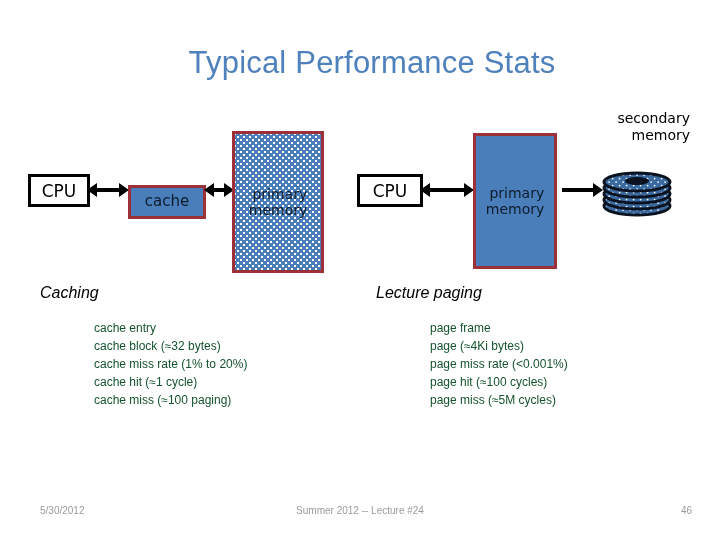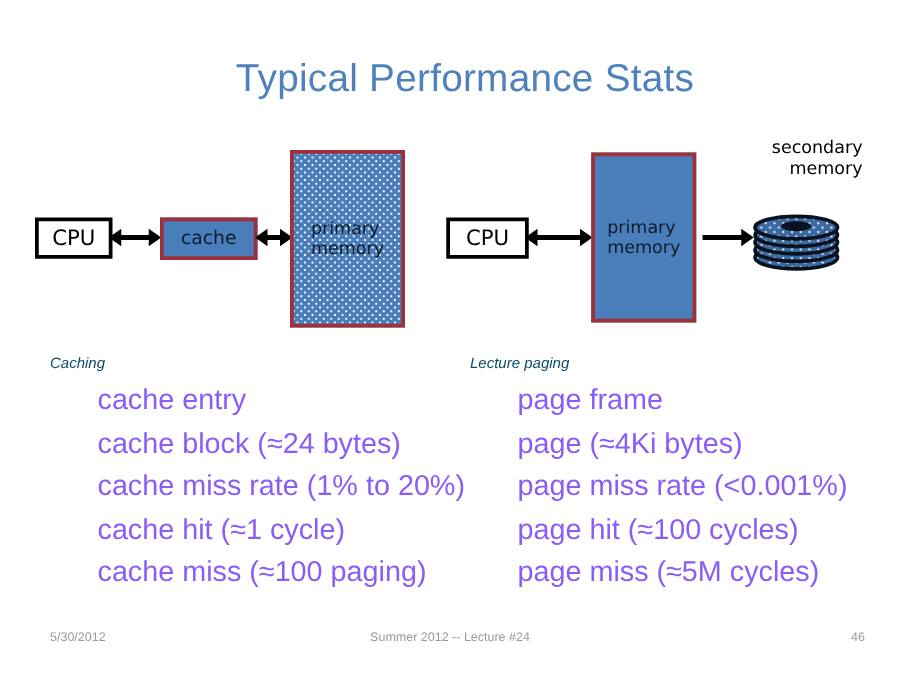--- a/index.html
+++ b/index.html
@@ -54,25 +54,26 @@
   #cpu-right { left: 357px; top: 74px; width: 66px; height: 33px; }
 
   .mem-box {
     position: absolute;
     border: 3px solid #9e3039;
     box-sizing: border-box;
     background-color: #4a7ebb;
     display: flex;
     align-items: center;
     justify-content: center;
-    text-align: left;
+    text-align: right;
     font-size: 14px;
     color: #0d1b2a;
     line-height: 1.15;
     font-family: "DejaVu Sans", sans-serif;
+    margin-top: 11px;
   }
   .dotted {
     background-image:
       radial-gradient(#ffffff 0.9px, transparent 1.1px),
       radial-gradient(#ffffff 0.9px, transparent 1.1px);
     background-size: 6px 6px, 6px 6px;
     background-position: 0 0, 3px 3px;
   }
   #cache-box   { left: 128px; top: 74px; width: 78px; height: 34px; font-size: 15px; }
   #pmem-left   { left: 232px; top: 20px; width: 92px; height: 142px; }
@@ -129,34 +130,34 @@
     position: absolute;
     left: 0;
     top: 283px;
     width: 720px;
   }
   .col { position: absolute; top: 0; }
   #col-left  { left: 40px;  width: 340px; }
   #col-right { left: 370px; width: 340px; }
 
   .col-head {
-    font-size: 12px;
+    font-size: 16px;
     font-style: italic;
-    color: #0c4a6e;
+    color: #000000;
     margin: 0 0 4px 0;
     line-height: 1.25;
   }
   #col-right .col-head { padding-left: 6px; }
 
   .col-list {
     list-style: none;
-    margin: 0;
+    margin: 16px;
     padding: 0 0 0 38px;
-    font-size: 23px;
-    color: #8b5cf6;
+    font-size: 12px;
+    color: #14532d;
     line-height: 1.50;
   }
   #col-right .col-list { padding-left: 44px; }
 
   
   .footer {
     position: absolute;
     left: 0;
     top: 505px;
     width: 720px;
@@ -227,21 +228,21 @@
     </svg>
   </div>
 </div>
 
 <div class="columns">
 
   <div class="col" id="col-left">
     <div class="col-head">Caching</div>
     <ul class="col-list">
       <li>cache entry</li>
-      <li>cache block (≈24 bytes)</li>
+      <li>cache block (≈32 bytes)</li>
       <li>cache miss rate (1% to 20%)</li>
       <li>cache hit (≈1 cycle)</li>
       <li>cache miss (≈100 paging)</li>
     </ul>
   </div>
 
   <div class="col" id="col-right">
     <div class="col-head">Lecture paging</div>
     <ul class="col-list">
       <li>page frame</li>

